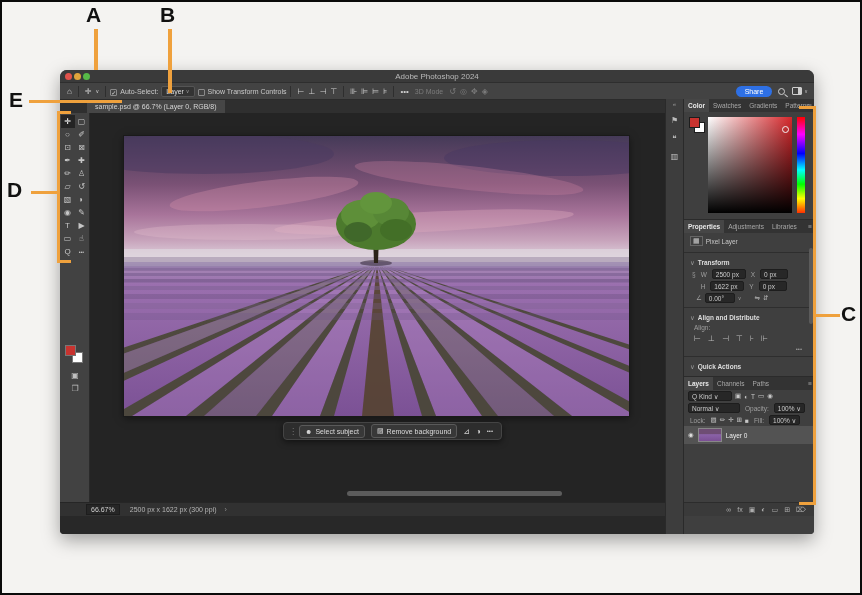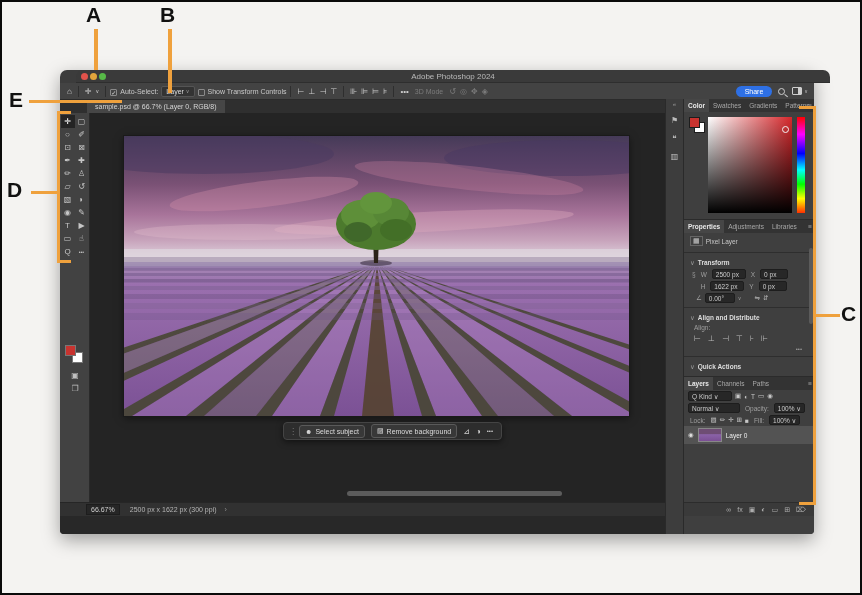--- a/index.html
+++ b/index.html
@@ -3,21 +3,21 @@
 <meta charset="utf-8">
 <style>
   html,body{margin:0;padding:0;background:#e8e6e3;}
   *{box-sizing:border-box;font-family:"Liberation Sans","DejaVu Sans",sans-serif;}
   #stage{position:relative;width:862px;height:595px;background:#f4f3f1;border:2px solid #0a0a0a;overflow:hidden;}
   
   .ann-label{position:absolute;font-size:21px;font-weight:bold;color:#111;}
   .ann-line{position:absolute;background:#efa13d;z-index:50;}
   
   #win{position:absolute;left:58px;top:68px;width:754px;height:464px;background:#3c3c3c;border-radius:7px 7px 4px 4px;box-shadow:0 6px 18px rgba(0,0,0,.35);}
-  #titlebar{position:absolute;left:16px;top:0;width:100%;height:13px;background:#3a3a3a;border-radius:7px 7px 0 0;border-bottom:1px solid #2e2e2e;}
+  #titlebar{position:absolute;left:0;top:0;width:100%;height:13px;background:#3a3a3a;border-radius:7px 7px 0 0;border-bottom:1px solid #2e2e2e;}
   .tl{position:absolute;top:3px;width:7px;height:7px;border-radius:50%;}
   #title-text{position:absolute;left:0;right:0;top:2px;text-align:center;font-size:8px;color:#b9b9b9;}
   #optionsbar{position:absolute;left:0;top:13px;width:100%;height:17px;background:#434343;border-bottom:1px solid #2b2b2b;display:flex;align-items:center;font-size:7px;color:#c9c9c9;}
   #optionsbar .sep{width:1px;height:11px;background:#2e2e2e;margin:0 4px;}
   .obicon{font-size:8px;color:#cfcfcf;margin:0 2px;}
   .gray{color:#7b7b7b!important;}
   .cb{display:inline-block;width:7px;height:7px;border:1px solid #8a8a8a;border-radius:1px;margin-right:3px;position:relative;top:1px;font-size:6px;line-height:6px;color:#ddd;text-align:center;}
   .dd{display:inline-flex;align-items:center;background:#333;border:1px solid #555;border-radius:2px;padding:1px 4px;margin:0 3px;font-size:7px;color:#ddd;height:11px;}
   .share-btn{background:#2e70e5;color:#fff;border-radius:8px;font-size:7px;padding:2px 9px;margin-right:6px;}
   .search-ic{width:7px;height:7px;border:1.3px solid #cfcfcf;border-radius:50%;position:relative;margin-right:7px;}

